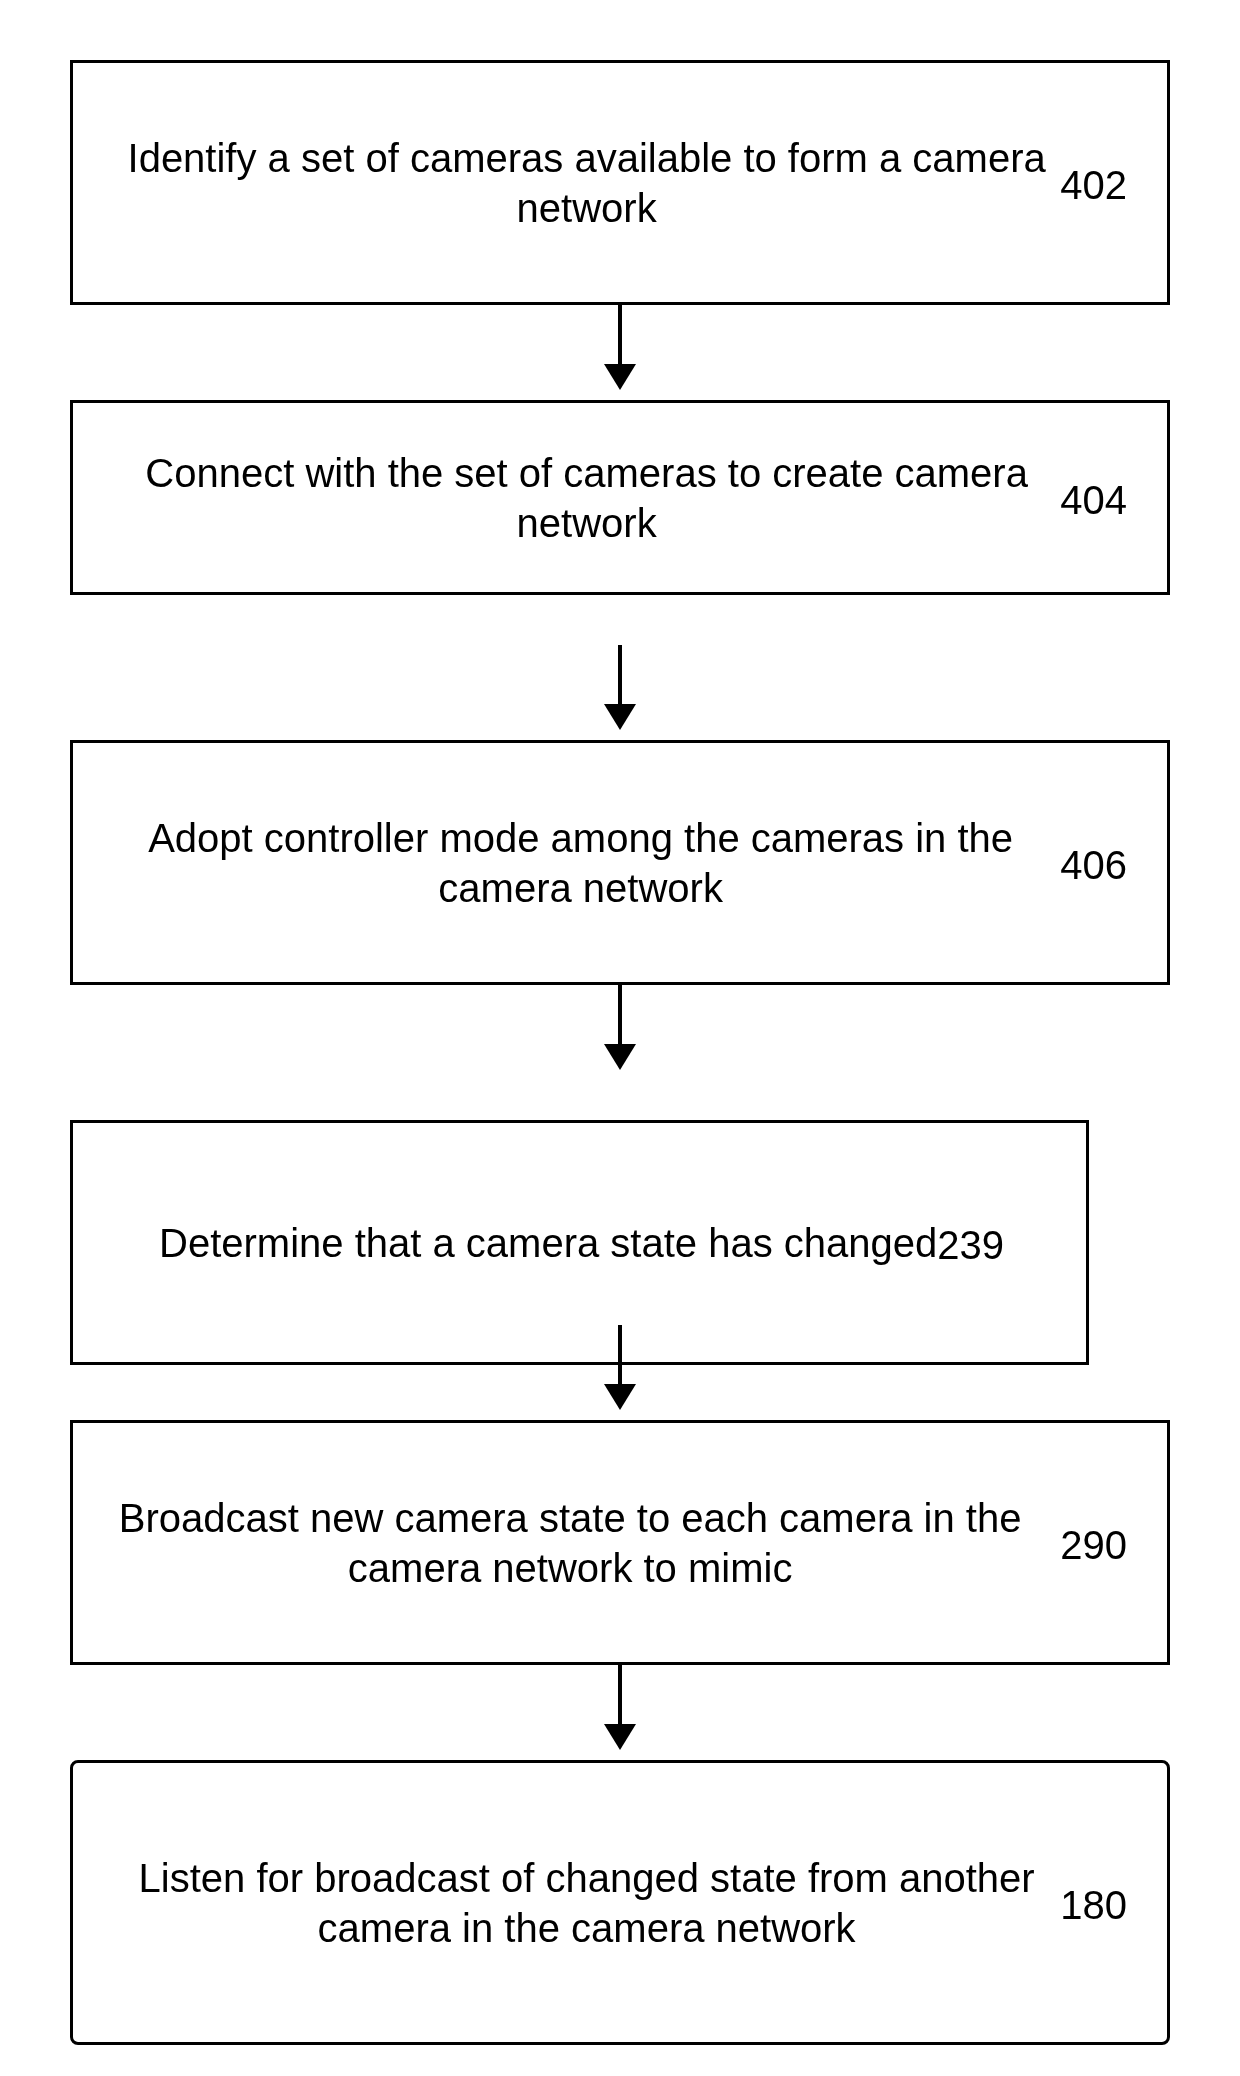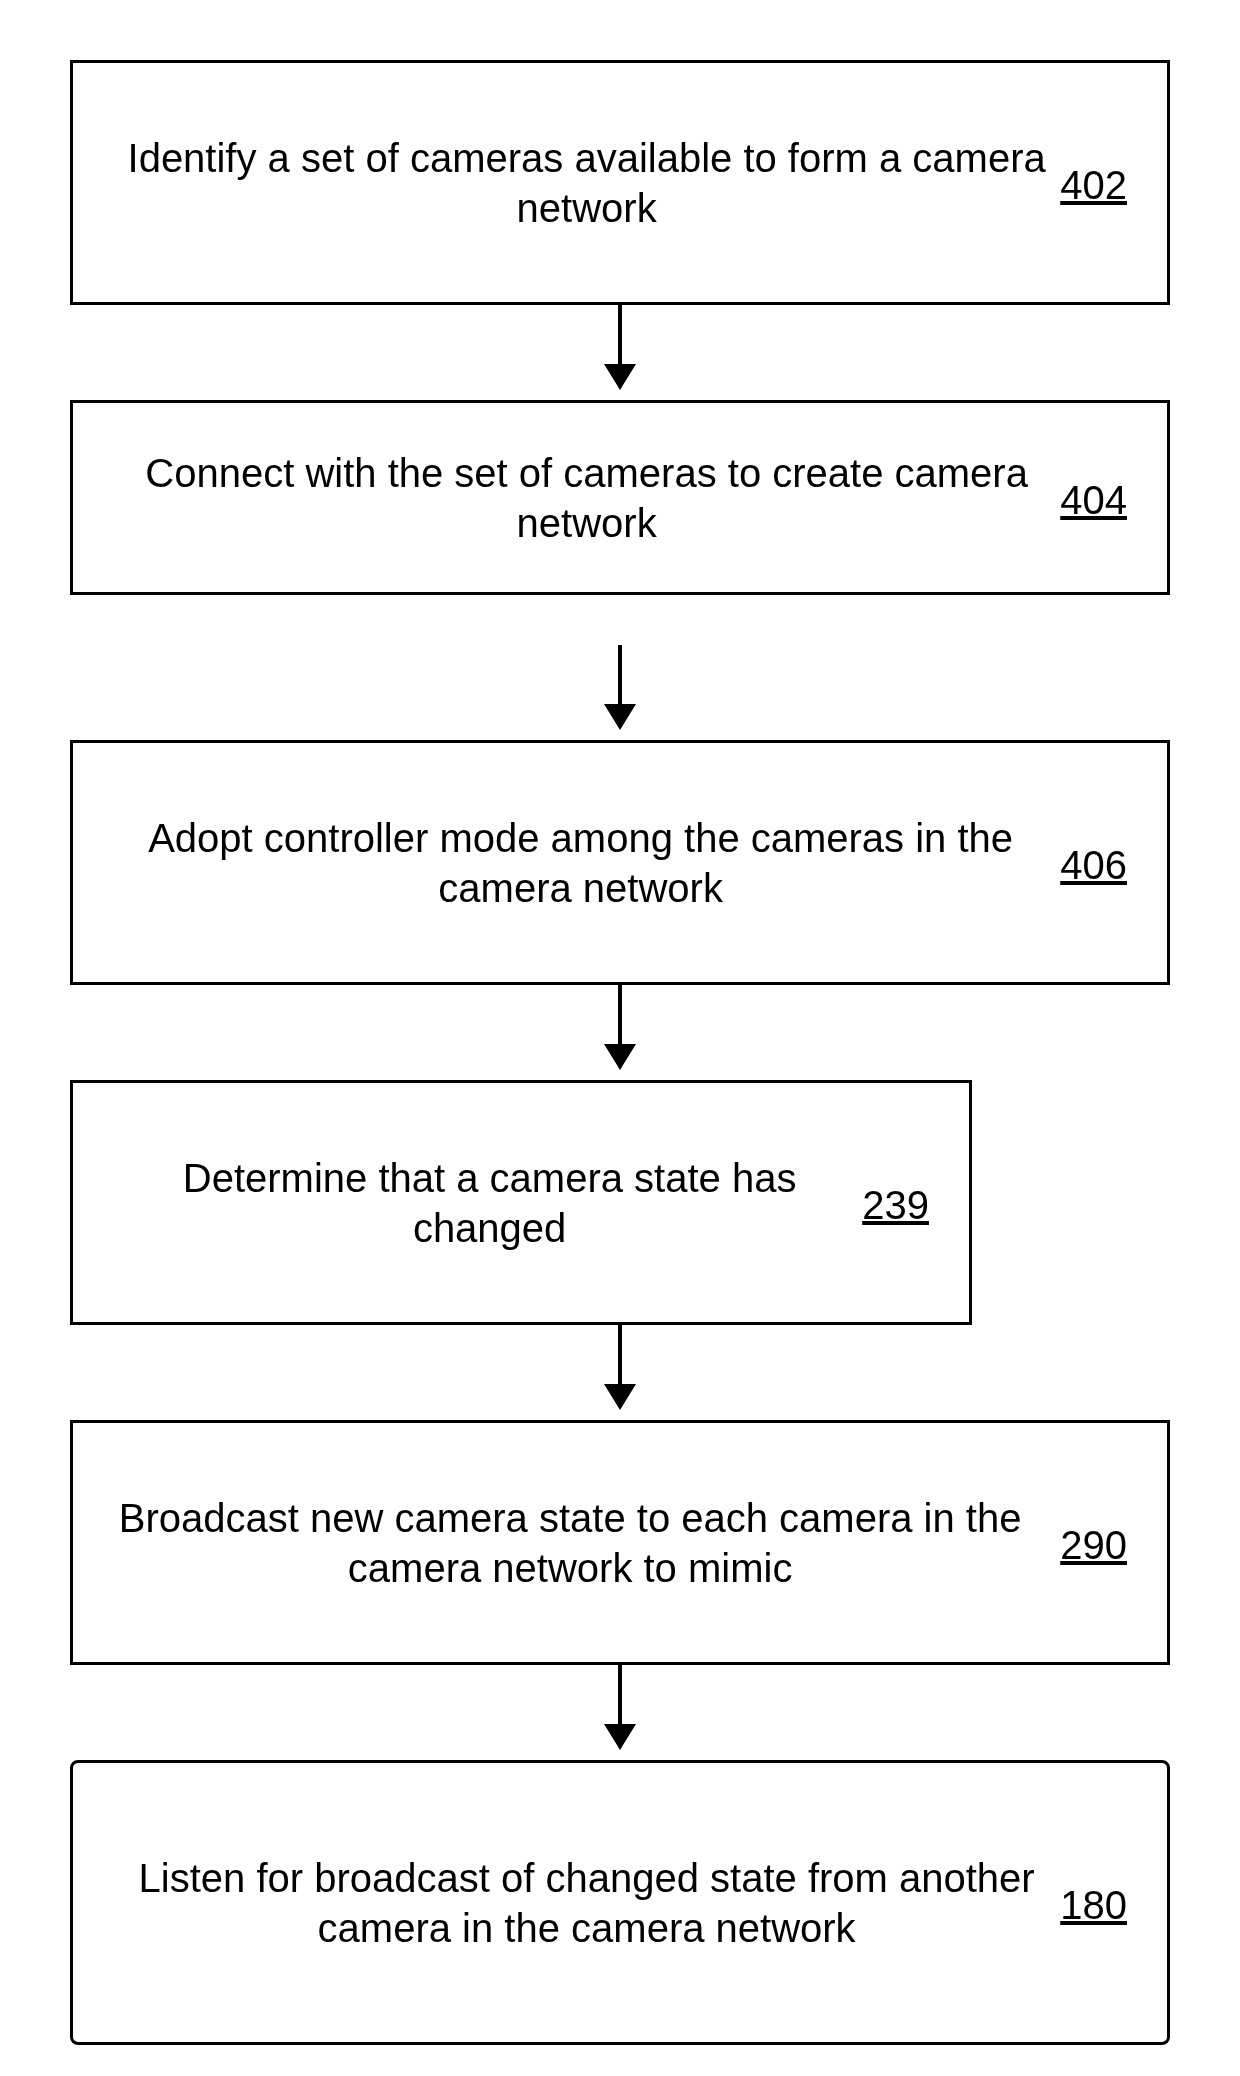--- a/index.html
+++ b/index.html
@@ -26,21 +26,20 @@
     text-align: center;
     padding: 20px 40px;
     line-height: 1.25;
   }
   .step-text {
     font-size: 40px;
     font-weight: 400;
   }
   .step-num {
     font-size: 40px;
-    text-decoration: underline;
     margin-top: 4px;
   }
   .arrow {
     position: absolute;
     left: 50%;
     transform: translateX(-50%);
     display: flex;
     flex-direction: column;
     align-items: center;
     width: 40px;
@@ -71,21 +70,21 @@
   <div class="step-box" style="left:70px; top:400px; width:1100px; height:195px;">
     <div class="step-text">Connect with the set of cameras to create camera network</div>
     <div class="step-num">404</div>
   </div>
 
   <div class="step-box" style="left:70px; top:740px; width:1100px; height:245px;gap:12px;">
     <div class="step-text">Adopt controller mode among the cameras in the camera network</div>
     <div class="step-num">406</div>
   </div>
 
-  <div class="step-box" style="left:70px; top:1080px; width:902px; height:245px;padding-left:44px;">
+  <div class="step-box" style="left:70px; top:1120px; width:1019px; height:245px;padding-left:44px;">
     <div class="step-text">Determine that a camera state has changed</div>
     <div class="step-num">239</div>
   </div>
 
   <div class="step-box" style="left:70px; top:1420px; width:1100px; height:245px;gap:33px;">
     <div class="step-text">Broadcast new camera state to each camera in the camera network to mimic</div>
     <div class="step-num">290</div>
   </div>
 
   <div class="step-box" style="left:70px; top:1760px; width:1100px; height:285px;border-radius:8px;">

